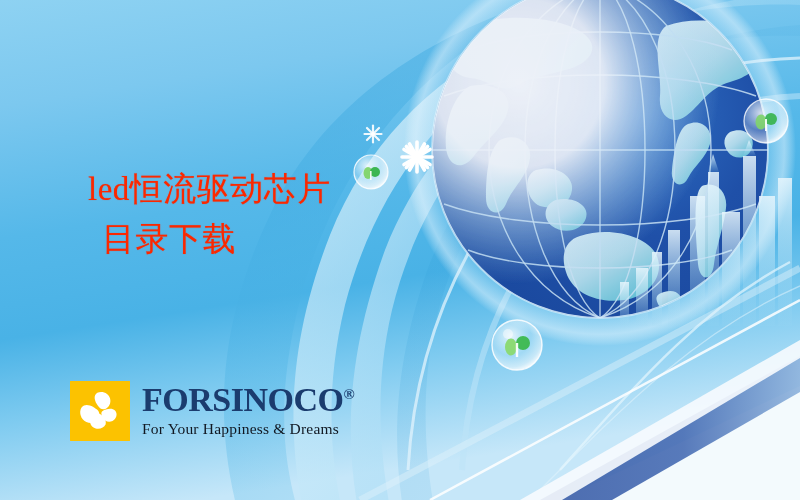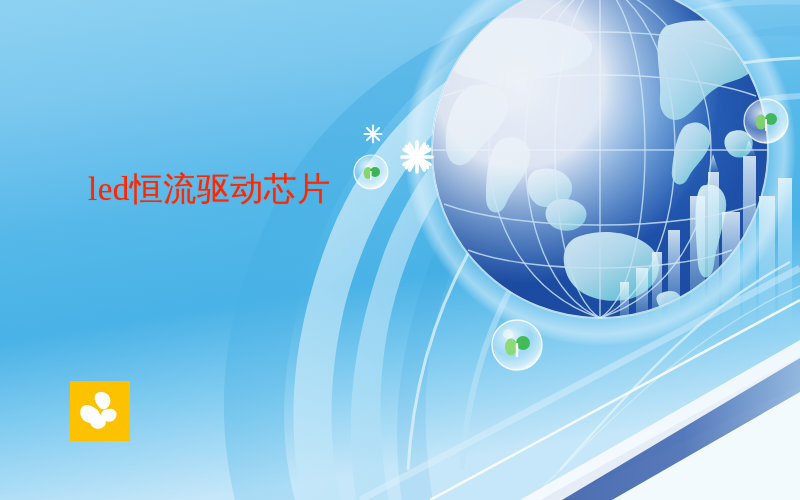--- a/index.html
+++ b/index.html
@@ -265,31 +265,36 @@
             <ellipse cx="5" cy="-2" rx="6" ry="6" fill="#35b34a" opacity=".9"></ellipse>
             <rect x="-1" y="-2" width="2" height="12" fill="#ffffff" opacity=".9"></rect>
           </g>
         </g>
       </g>
     </svg>
   </div>
 
   <div id="headline">
     <span class="ln ln1">led恒流驱动芯片</span>
+    <span class="ln ln2">目录下载</span>
   </div>
 
   <div id="logo">
     <svg id="logo-mark" viewBox="0 0 60 60" xmlns="http://www.w3.org/2000/svg">
       <rect x="0" y="0" width="60" height="60" fill="#fcc200"></rect>
       <g fill="#ffffff">
         <path d="M30.5,27.5 C27,24.5 23.5,18.5 25,14.5 C26.5,10.5 33,10 37,13
                  C41,16 41.5,22 38.5,25.5 C36,28.5 32.5,29 30.5,27.5 Z"></path>
         <path d="M28,29.5 C25,26.5 18.5,22.5 14,24.5 C9.5,26.5 9,33.5 12.5,38
                  C16,42.5 23,43.5 26.5,40 C29.5,37 30,31.5 28,29.5 Z"></path>
         <path d="M32,30.5 C35.5,28 42,26.5 45,29.5 C48,32.5 46.5,38 42.5,40
                  C38.5,42 34,40 32.5,36.5 C31.2,33.5 31,31.5 32,30.5 Z"></path>
         <path d="M30,33 C33,34.5 37,39.5 35.5,43.5 C34,47.5 27.5,49 23.5,46.5
                  C19.5,44 19,38.5 22,35.5 C24.5,33 28,32 30,33 Z"></path>
       </g>
     </svg>
+    <div id="logo-text">
+      <span id="logo-word"><span>FORSINOCO</span><span class="reg">®</span></span>
+      <span id="logo-tag">For Your Happiness &amp; Dreams</span>
+    </div>
   </div>
 
 </div>
 
 </body></html>

